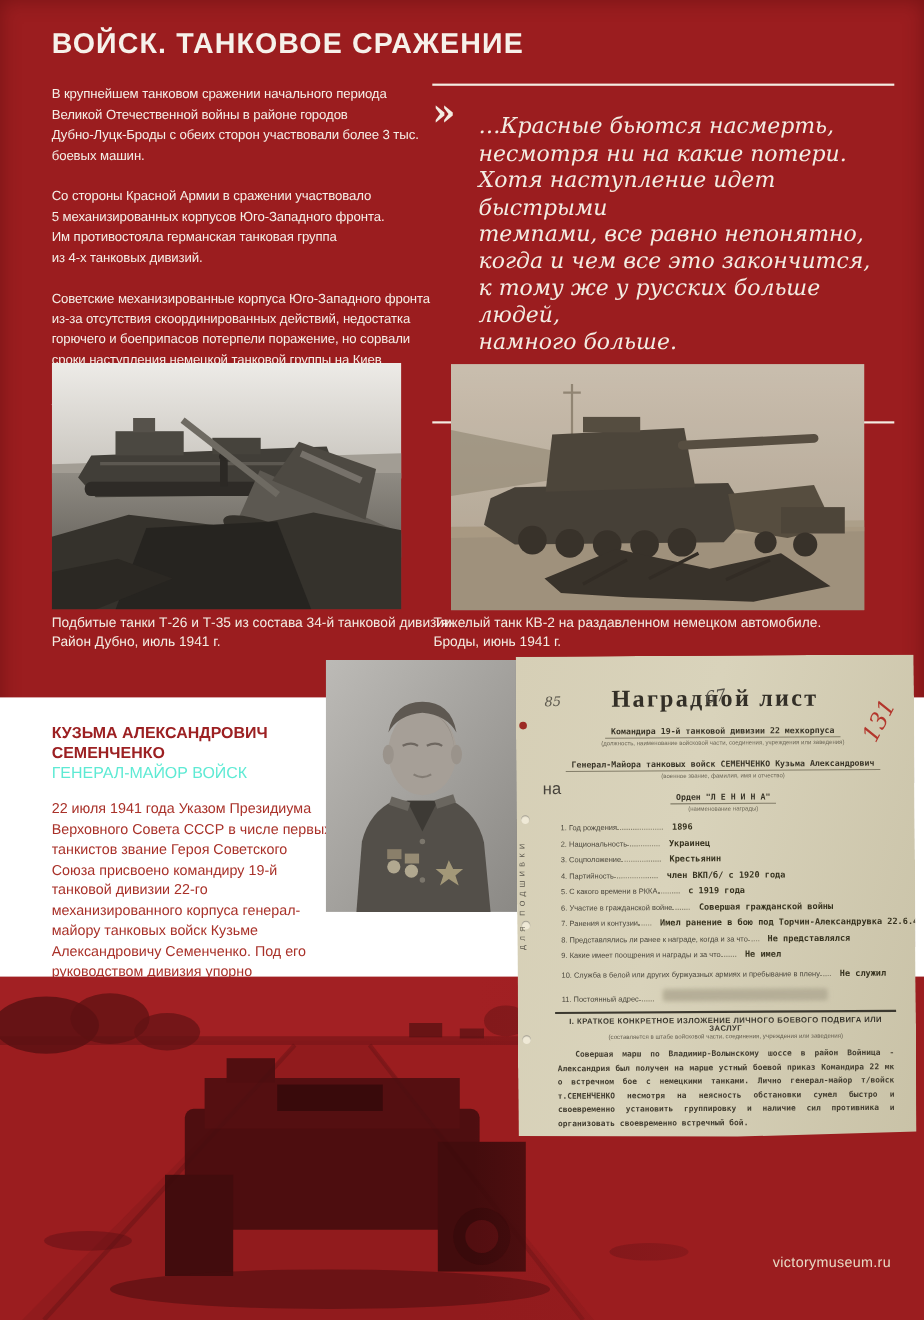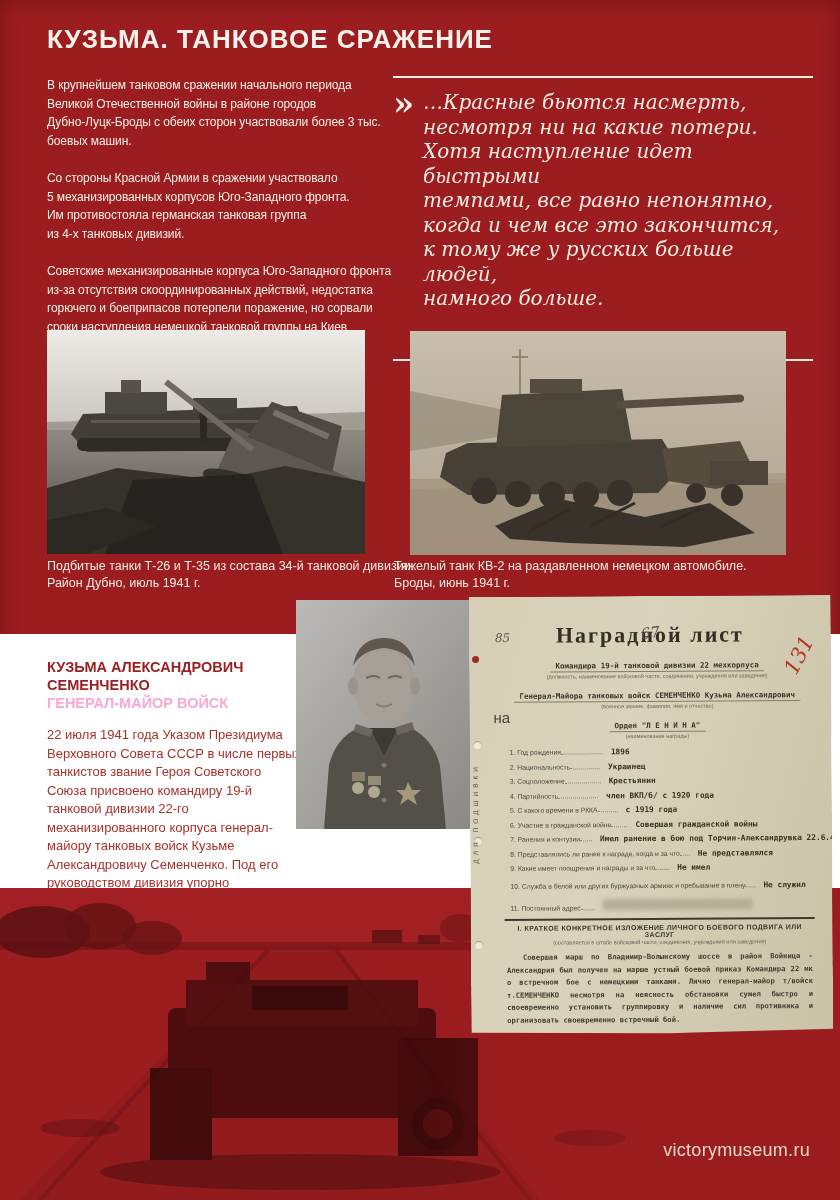--- a/index.html
+++ b/index.html
@@ -20,49 +20,49 @@
     white-space:pre-line;letter-spacing:-.1px;
   }
   .quote-block{position:absolute;left:393px;top:76px;width:420px;}
   .quote-rule{height:2px;background:#f3ece2;border:none;margin:0;}
   .quote-body{position:relative;padding:12px 0 10px 30px;}
   .quote-chevron{
     position:absolute;left:0;top:10px;font-size:34px;line-height:30px;
     color:#f3ece2;font-weight:bold;font-family:"DejaVu Serif",serif;
   }
   .quote-text{
-    margin:0;font-family:"DejaVu Serif",serif;font-style:italic;
+    margin:12px;font-family:"DejaVu Serif",serif;font-style:italic;
     font-size:20px;line-height:24.5px;color:#f3ece2;white-space:pre-line;
   }
   .quote-attr{
     margin:12px 0 10px 30px;font-size:14.5px;color:#f3ece2;
   }
   
   .photo{position:absolute;overflow:hidden;}
   .photo-left{left:47px;top:330px;width:318px;height:224px;}
   .photo-right{left:410px;top:331px;width:376px;height:224px;}
   .photo svg{display:block;}
   .photo-caption{
     position:absolute;top:558px;margin:0;font-size:12.5px;line-height:16.5px;
     color:#f3ece2;white-space:pre-line;
   }
   .caption-left{left:47px;}
   .caption-right{left:394px;}
   
   .white-band{position:absolute;left:0;top:634px;width:840px;height:254px;background:#ffffff;}
   .bio{position:absolute;left:47px;top:658px;width:256px;}
   .bio-name{margin:0;font-size:14.5px;font-weight:bold;color:#9c2022;line-height:18px;}
-  .bio-rank{margin:0;font-size:14.5px;font-weight:bold;color:#f9a8d4;line-height:18px;}
+  .bio-rank{margin:0;font-size:14.5px;font-weight:normal;color:#5eead4;line-height:18px;}
   .bio-text{margin:14px 0 0 0;font-size:13px;line-height:18.5px;color:#a93129;}
   .portrait{position:absolute;left:296px;top:600px;width:174px;height:229px;overflow:hidden;}
   
   .bottom-band{position:absolute;left:0;top:888px;width:840px;height:312px;background:#9b1d1f;}
   .bottom-band svg{display:block;}
   .site-url{
-    position:absolute;right:30px;top:1140px;font-size:18px;color:#e8d9c4;letter-spacing:.3px;
+    position:absolute;right:30px;top:1140px;font-size:13px;color:#e8d9c4;letter-spacing:.3px;
   }
   
   .document{
     position:absolute;left:470px;top:596px;width:362px;height:440px;
     background:linear-gradient(105deg,#d6cfb6 0%,#d9d3bb 40%,#c9c2a7 100%);
     transform:rotate(-.35deg);
     box-shadow:0 3px 9px rgba(40,0,0,.45);
     clip-path:polygon(0 0,100% 0,100% 98.6%,55% 99.4%,0 99%);
     color:#3c382e;
   }
@@ -103,21 +103,21 @@
   .doc-body p{
     margin:0 0 4px 0;font-family:"DejaVu Sans Mono",monospace;font-weight:bold;
     font-size:7.2px;line-height:12.5px;color:#423d30;text-indent:16px;text-align:justify;
   }
 </style>
 </head>
 <body>
 
 <div class="poster">
 
-  <h1 class="page-title">КУЗЬМА. ТАНКОВОЕ СРАЖЕНИЕ</h1>
+  <h1 class="page-title">ВОЙСК. ТАНКОВОЕ СРАЖЕНИЕ</h1>
 
   <div class="intro">
     <p>В крупнейшем танковом сражении начального периода
 Великой Отечественной войны в районе городов
 Дубно-Луцк-Броды с обеих сторон участвовали более 3 тыс.
 боевых машин.</p>
     <p>Со стороны Красной Армии в сражении участвовало
 5 механизированных корпусов Юго-Западного фронта.
 Им противостояла германская танковая группа
 из 4-х танковых дивизий.</p>

